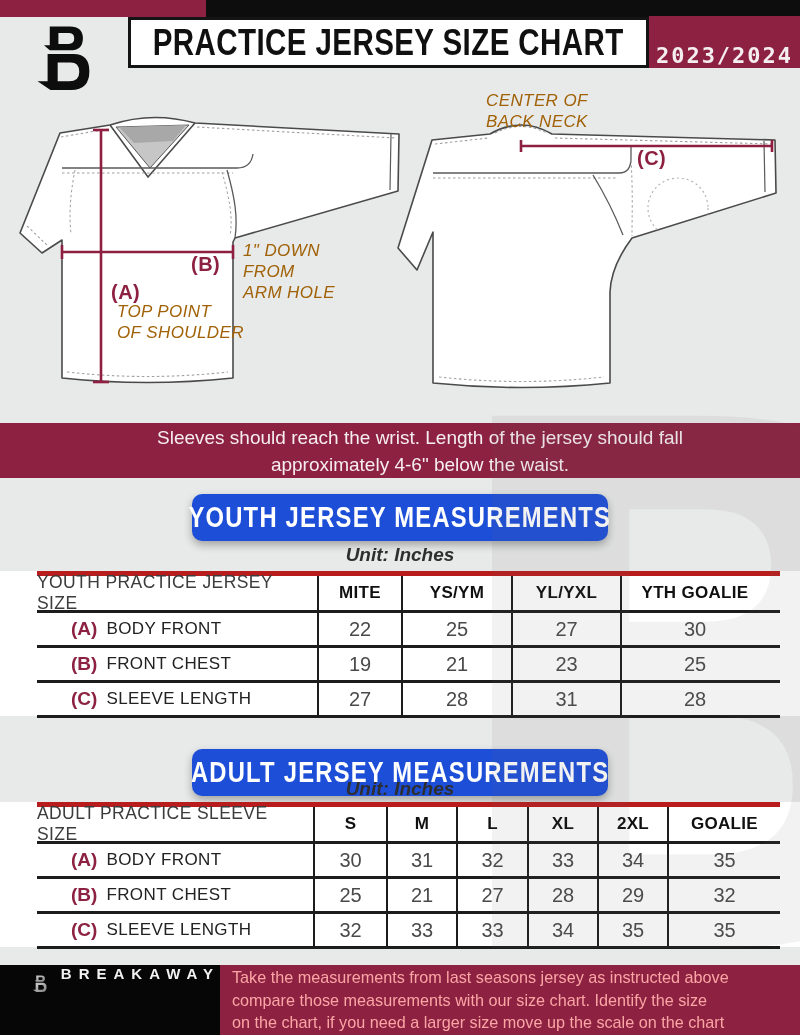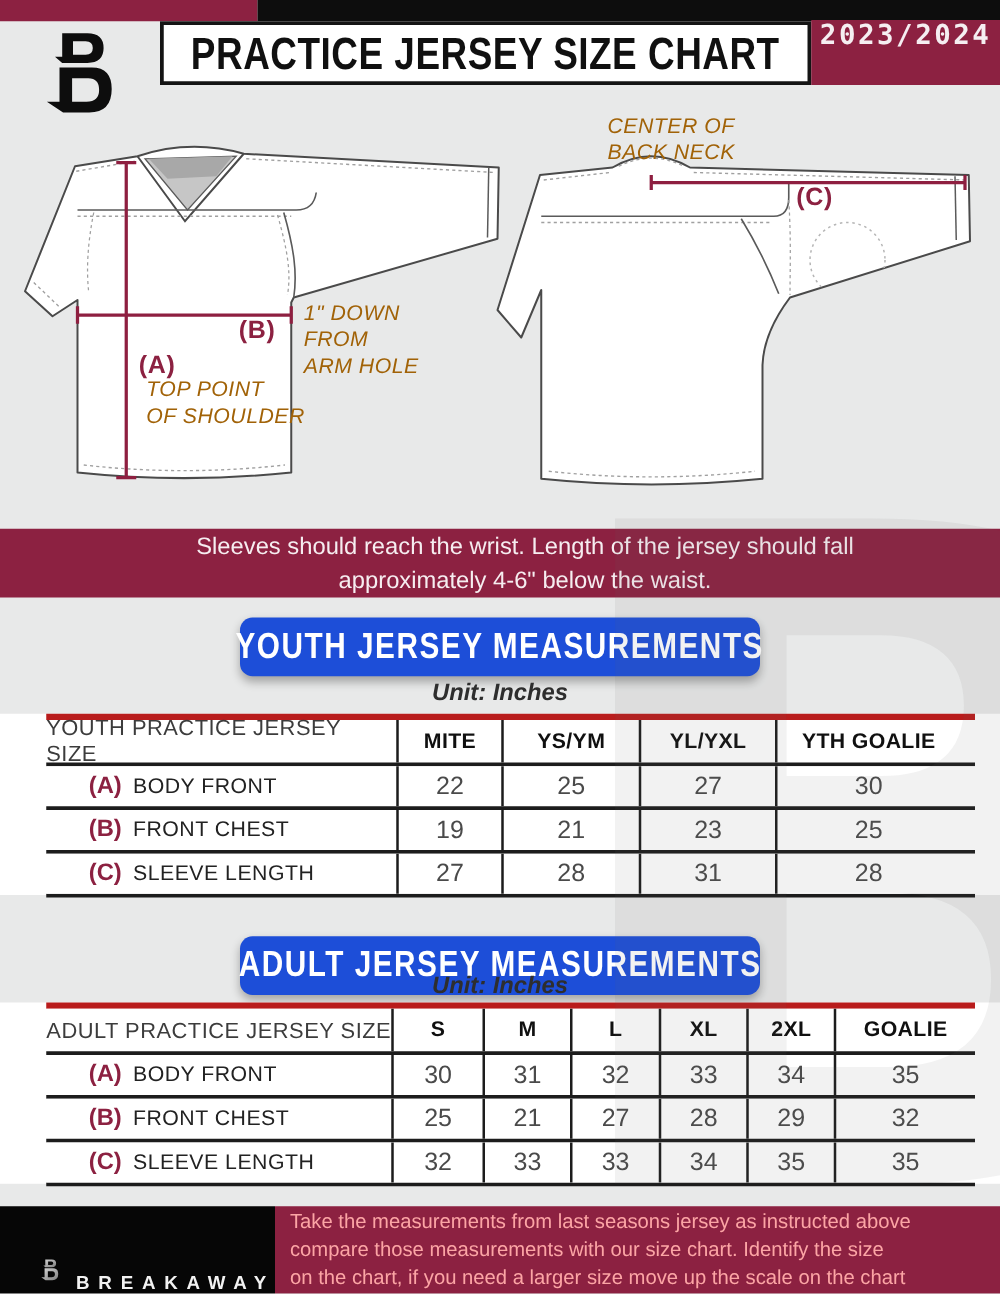--- a/index.html
+++ b/index.html
@@ -9,21 +9,21 @@
   .preline{white-space:pre-line;}
   .cond{display:inline-block;transform:scaleX(0.82);transform-origin:center;white-space:nowrap;}
 
   
   #top-band-maroon{left:0;top:0;width:206px;height:17px;background:#8C2141;}
   #top-band-black{left:206px;top:0;width:594px;height:17px;background:#0d0d0d;}
   #title-box{left:128px;top:17px;width:515px;height:45px;background:#ffffff;border:3px solid #141414;
              display:flex;align-items:center;justify-content:center;}
   #title-box .t{font-size:36px;font-weight:bold;color:#101010;letter-spacing:0.5px;}
   #year-box{left:649px;top:16px;width:151px;height:52px;background:#8C2141;
-            display:flex;align-items:flex-start;justify-content:center;}
+            display:flex;align-items:flex-end;justify-content:center;}
   #year-box .t{font-family:"DejaVu Sans Mono",monospace;font-weight:bold;font-size:22px;
                color:#f5eef1;letter-spacing:2px;}
   #brand-logo{left:26px;top:22px;}
 
   
   .mlabel{color:#8C2141;font-weight:bold;font-size:20px;letter-spacing:0.5px;}
   .mcaption{color:#a16207;font-style:italic;font-size:17px;line-height:21px;letter-spacing:0.4px;}
 
   
   #notice{left:0;top:423px;width:800px;height:55px;background:#8C2141;display:flex;
@@ -52,21 +52,21 @@
              padding-left:0 !important;}
   .rowkey{color:#8C2141;font-weight:bold;font-size:19px;margin-right:9px;}
   .rowlabel{color:#222222;font-size:17px;letter-spacing:0.4px;}
   .val{color:#4a4a4a;font-size:20px;}
   .yc0{width:280px;} .yc1{width:84px;text-align:center;} .yc2{width:110px;} .yc3{width:109px;} .yc4{width:148px;}
   .ac0{width:276px;} .ac1{width:73px;} .ac2{width:70px;} .ac3{width:71px;} .ac4{width:70px;}
   .ac5{width:70px;} .ac6{width:113px;}
 
   
   #footer-black{left:0;top:965px;width:220px;height:70px;background:#060606;display:flex;
-                align-items:flex-end;padding-left:30px;box-sizing:border-box;}
+                align-items:flex-start;padding-left:30px;box-sizing:border-box;}
   #footer-brand{color:#f2f2f2;font-weight:bold;font-size:15px;letter-spacing:7px;margin-left:12px;}
   #footer-maroon{left:220px;top:965px;width:580px;height:70px;background:#8C2141;display:flex;
                  align-items:center;padding-left:12px;box-sizing:border-box;}
   #footer-maroon .t{color:#fca5a5;font-size:16.2px;line-height:22.5px;}
 
   
   #watermark{left:425px;top:330px;font-size:730px;line-height:1;font-weight:bold;
              font-family:"DejaVu Sans",sans-serif;color:rgba(100,100,100,0.085);
              z-index:40;pointer-events:none;}
 </style>
@@ -225,21 +225,21 @@
   </div>
 
   <div class="abs banner" style="top:727px;margin-top:22px;">
     <span class="t cond">ADULT JERSEY MEASUREMENTS</span>
   </div>
   <div class="abs unit" style="top:778px;">Unit: Inches</div>
 
   <div class="abs white-band" style="top:802px;height:145px;"></div>
   <div class="abs size-table" style="top:802px;">
     <div class="trow thead">
-      <div class="tcell ac0 firsthead">ADULT PRACTICE JERSEY SIZE</div>
+      <div class="tcell ac0 firsthead">ADULT PRACTICE SLEEVE SIZE</div>
       <div class="tcell ac1 data colhead">S</div>
       <div class="tcell ac2 data colhead">M</div>
       <div class="tcell ac3 data colhead">L</div>
       <div class="tcell ac4 data colhead">XL</div>
       <div class="tcell ac5 data colhead">2XL</div>
       <div class="tcell ac6 data colhead">GOALIE</div>
     </div>
     <div class="trow">
       <div class="tcell ac0 rowhead">
         <span class="rowkey">(A)</span>

